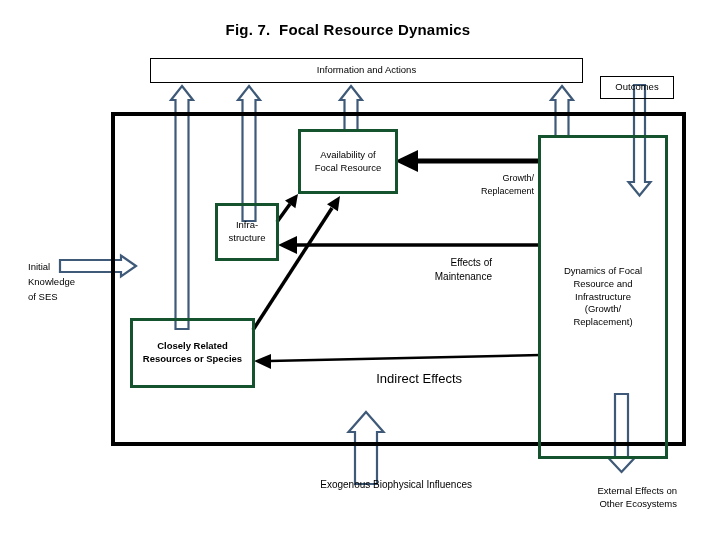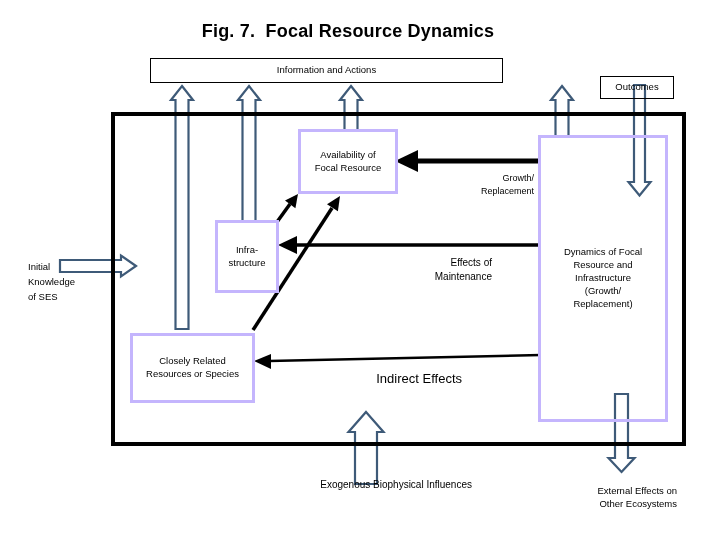--- a/index.html
+++ b/index.html
@@ -1,24 +1,24 @@
 <!DOCTYPE html>
 <html><head>
 <meta charset="utf-8">
 <style>
   html,body{margin:0;padding:0;background:#fff;}
   body{width:720px;height:540px;position:relative;overflow:hidden;
        font-family:"Liberation Sans",sans-serif;color:#000;}
   .title{position:absolute;left:0;top:21px;width:696px;text-align:center;
-         font-size:18px;font-weight:bold;white-space:pre;letter-spacing:.2px;}
+         font-size:15px;font-weight:bold;white-space:pre;letter-spacing:.2px;}
   .box{position:absolute;box-sizing:border-box;background:transparent;
        display:flex;align-items:center;justify-content:center;text-align:center;
        font-size:9.5px;line-height:1.35;white-space:pre-line;z-index:2;}
   .thin{border:1px solid #000;}
-  .thick{border:3px solid #c4b5fd;}
+  .thick{border:3px solid #14532d;}
   .main{border:4px solid #000;}
   .lbl{position:absolute;font-size:9.5px;line-height:1.4;text-align:right;
        white-space:pre-line;z-index:3;}
   .lbl-left{text-align:left;line-height:1.6;}
   svg.arrows{position:absolute;left:0;top:0;z-index:1;}
   .blk{fill:#fff;stroke:#3E5A78;stroke-width:2.2;stroke-linejoin:miter;}
 </style>
 </head>
 <body>
 
@@ -50,36 +50,36 @@
   <g>
     <line x1="277" y1="222" x2="290" y2="204" stroke="#000" stroke-width="3.5"></line>
     <polygon points="298,194 295.4,208.3 285,200.5" fill="#000"></polygon>
   </g>
   <g>
     <line x1="253" y1="330" x2="332" y2="208" stroke="#000" stroke-width="3.5"></line>
     <polygon points="340,196 337.9,211.2 327,204.2" fill="#000"></polygon>
   </g>
 </svg>
 
-<div class="box thin" style="left:150px;top:58px;width:353px;height:25px;">Information and Actions</div>
+<div class="box thin" style="left:150px;top:58px;width:433px;height:25px;">Information and Actions</div>
 
 <div class="box thin" style="left:600px;top:60px;width:74px;height:23px;margin-top:16px;">Outcomes</div>
 
 <div class="box main" style="left:111px;top:112px;width:575px;height:334px;"></div>
 
 <div class="box thick" style="left:298px;top:129px;width:100px;height:65px;">Availability of
 Focal Resource</div>
 
-<div class="box thick" style="left:215px;top:220px;width:64px;height:73px;">Infra-
+<div class="box thick" style="left:215px;top:203px;width:64px;height:58px;">Infra-
 structure</div>
 
-<div class="box thick" style="left:130px;top:333px;width:125px;height:70px;">Closely Related
+<div class="box thick" style="left:130px;top:318px;width:125px;height:70px;font-weight:bold;">Closely Related
 Resources or Species</div>
 
-<div class="box thick" style="left:538px;top:135px;width:130px;height:287px;">Dynamics of Focal
+<div class="box thick" style="left:538px;top:135px;width:130px;height:324px;">Dynamics of Focal
 Resource and
 Infrastructure
 (Growth/
 Replacement)</div>
 
 <div class="lbl" style="left:434px;top:172px;width:100px;font-size:9px;">Growth/
 Replacement</div>
 
 <div class="lbl" style="left:392px;top:256px;width:100px;font-size:10px;">Effects of
 Maintenance</div>

